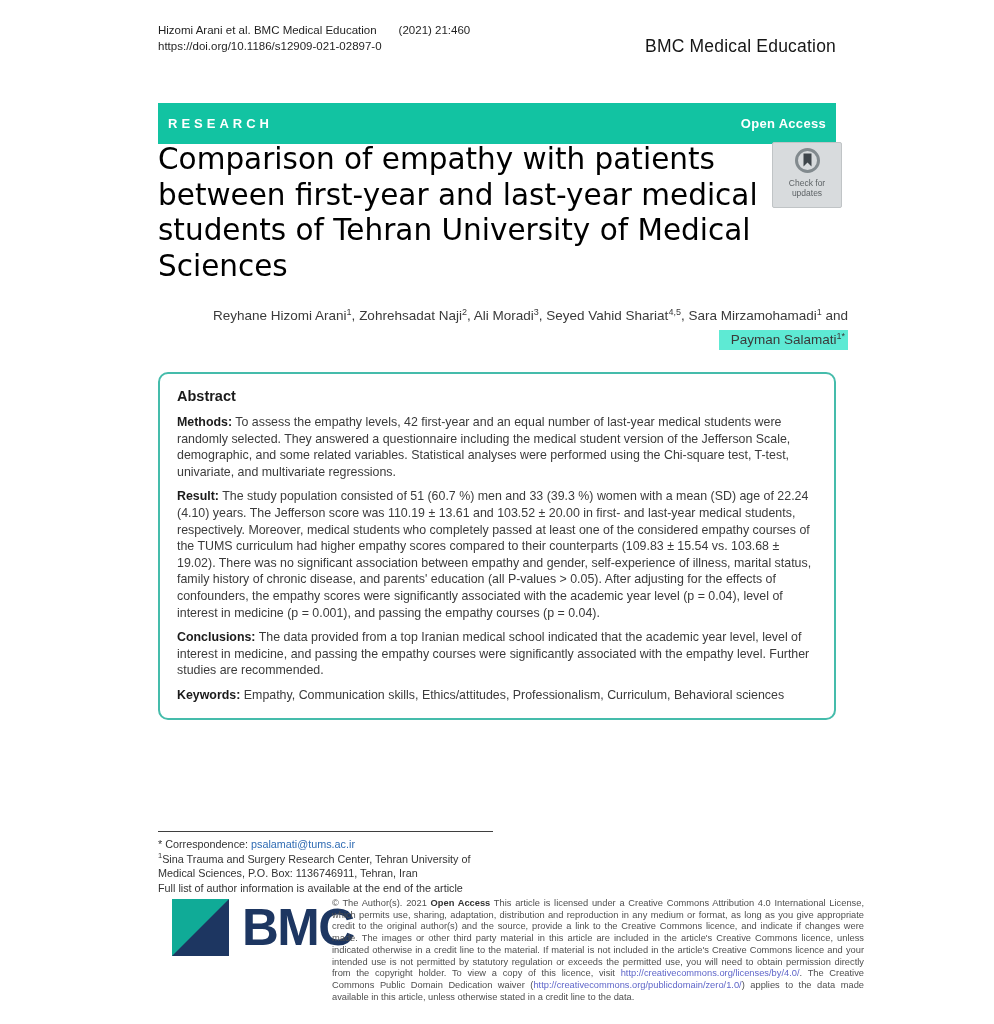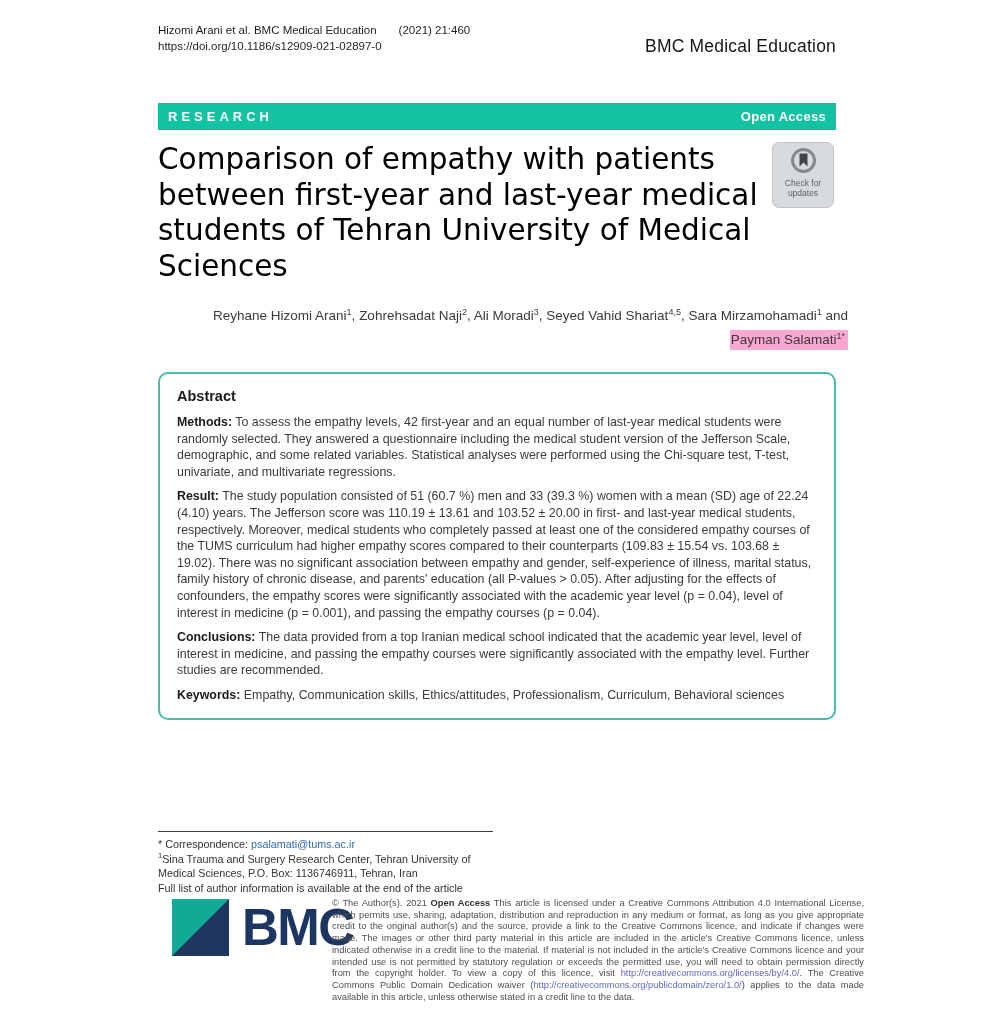--- a/index.html
+++ b/index.html
@@ -6,40 +6,40 @@
   body { background:#ffffff; font-family:"Liberation Sans", sans-serif; }
   .page { position:relative; width:994px; height:1024px; background:#ffffff; overflow:hidden; color:#2e2e2e; }
 
   
   .hdr-left { position:absolute; left:158px; top:22px; font-size:11.5px; line-height:16px; color:#1f1f1f; }
   .hdr-left .ital { }
   .hdr-left .vol { margin-left:22px; }
   .hdr-right { position:absolute; right:158px; top:36px; font-size:17.5px; color:#161616; letter-spacing:0.2px; }
 
   
-  .banner { position:absolute; left:158px; top:103px; width:678px; height:27px; background:#12c3a2;
+  .banner { position:absolute; left:158px; top:103px; width:678px; height:41px; background:#12c3a2;
             display:flex; justify-content:space-between; align-items:center; padding:0 10px;
             color:#ffffff; font-weight:bold; font-size:13px; }
   .banner .research { letter-spacing:4px; }
   .banner .oa { letter-spacing:0.3px; }
 
   
   .title { position:absolute; left:158px; top:142px; width:670px; font-family:"DejaVu Sans", sans-serif;
            font-size:29.5px; line-height:35.5px; color:#000000; font-weight:400; }
   .title span { display:block; }
 
   
-  .badge { position:absolute; left:772px; top:142px; width:62px; height:66px; background:#d8dbdd;
-           border:1px solid #c0c4c6; border-radius:7px; text-align:center; padding-top:4px; cursor:pointer; }
+  .badge { position:absolute; left:772px; top:142px; width:70px; height:66px; background:#d8dbdd;
+           border:1px solid #c0c4c6; border-radius:2px; text-align:center; padding-top:4px; cursor:pointer; }
   .badge .txt { font-size:8.5px; line-height:9.5px; color:#5e6366; margin-top:1px; }
 
   
   .authors { position:absolute; left:158px; top:304px; width:690px; font-size:13.5px; line-height:24px; color:#3a3a3a;text-align:right; }
   .authors sup { font-size:9px; line-height:0; }
-  .hl { background:#f9a8d4; padding:2px 3px 3px 1px; }
+  .hl { background:#5eead4; padding:2px 3px 3px 12px; }
 
   
   .abstract { position:absolute; left:158px; top:372px; width:678px; border:2px solid #45bcab;
               border-radius:10px; padding:14px 16px 12px 17px; background:#ffffff; }
   .abstract h2 { font-size:14.5px; color:#1a1a1a; margin:0 0 10px; font-weight:bold; }
   .abstract p { font-size:12.4px; line-height:16.6px; color:#3b3b3b; margin:0 0 8px; }
   .abstract p:last-child { margin-bottom:2px; }
   .abstract b { color:#1a1a1a; }
 
   

